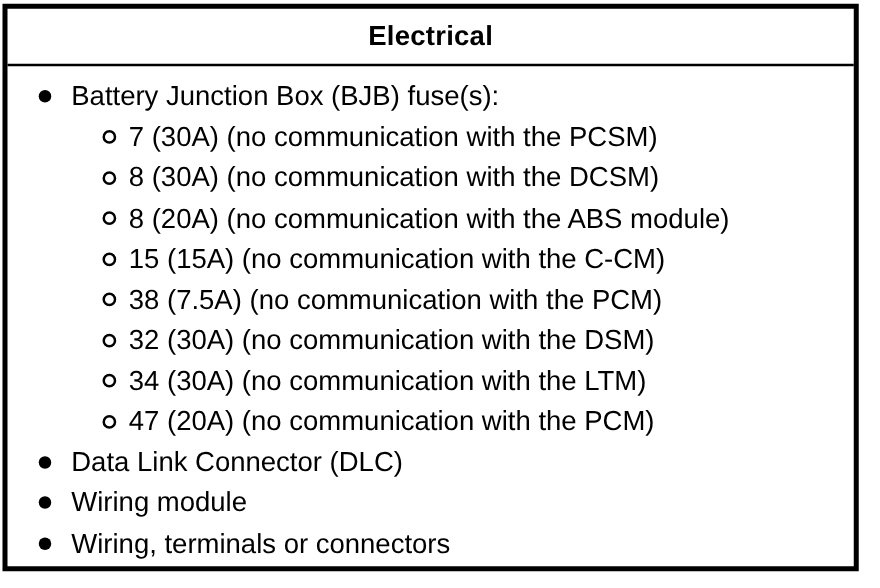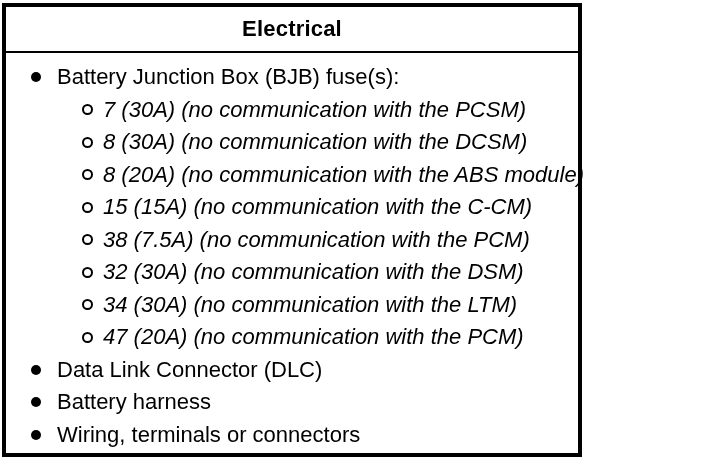--- a/index.html
+++ b/index.html
@@ -7,40 +7,40 @@
   body {
     width:704px; height:470px;
     background:var(--paper);
     position:relative;
     font-family:"Liberation Sans", sans-serif;
     color:var(--ink);
     overflow:hidden;
   }
   .panel-box {
     position:absolute; left:2px; top:3px;
-    width:580px; height:454px;
+    width:685px; height:454px;
     border:4px solid var(--ink);
     box-sizing:border-box;
     background:var(--paper);
   }
   .panel-header {
     height:44px;
     border-bottom:2px solid var(--ink);
     display:flex; align-items:center; justify-content:center;
     font-weight:bold; font-size:22px;
     letter-spacing:0.2px;
   }
   .panel-content { padding-top:8px; }
   .row {
     display:flex; align-items:center;
     height:32.5px; font-size:22px;
     white-space:nowrap;
   }
   .row.top { padding-left:25px; }
-  .row.sub { padding-left:76px;font-style:italic; }
+  .row.sub { padding-left:76px; }
   .bullet { flex:0 0 auto; border-radius:50%; display:inline-block; }
   .bullet.disc {
     width:10px; height:10px;
     background:var(--ink);
     margin-right:16px;
   }
   .bullet.ring {
     width:11px; height:11px;
     border:2.5px solid var(--ink);
     box-sizing:border-box;
@@ -92,20 +92,20 @@
       <div class="row sub">
         <span class="bullet ring"></span>
         <span class="label">47 (20A) (no communication with the PCM)</span>
       </div>
       <div class="row top">
         <span class="bullet disc"></span>
         <span class="label">Data Link Connector (DLC)</span>
       </div>
       <div class="row top">
         <span class="bullet disc"></span>
-        <span class="label">Battery harness</span>
+        <span class="label">Wiring module</span>
       </div>
       <div class="row top">
         <span class="bullet disc"></span>
         <span class="label">Wiring, terminals or connectors</span>
       </div>
     </div>
 </div>
 
 </body></html>

